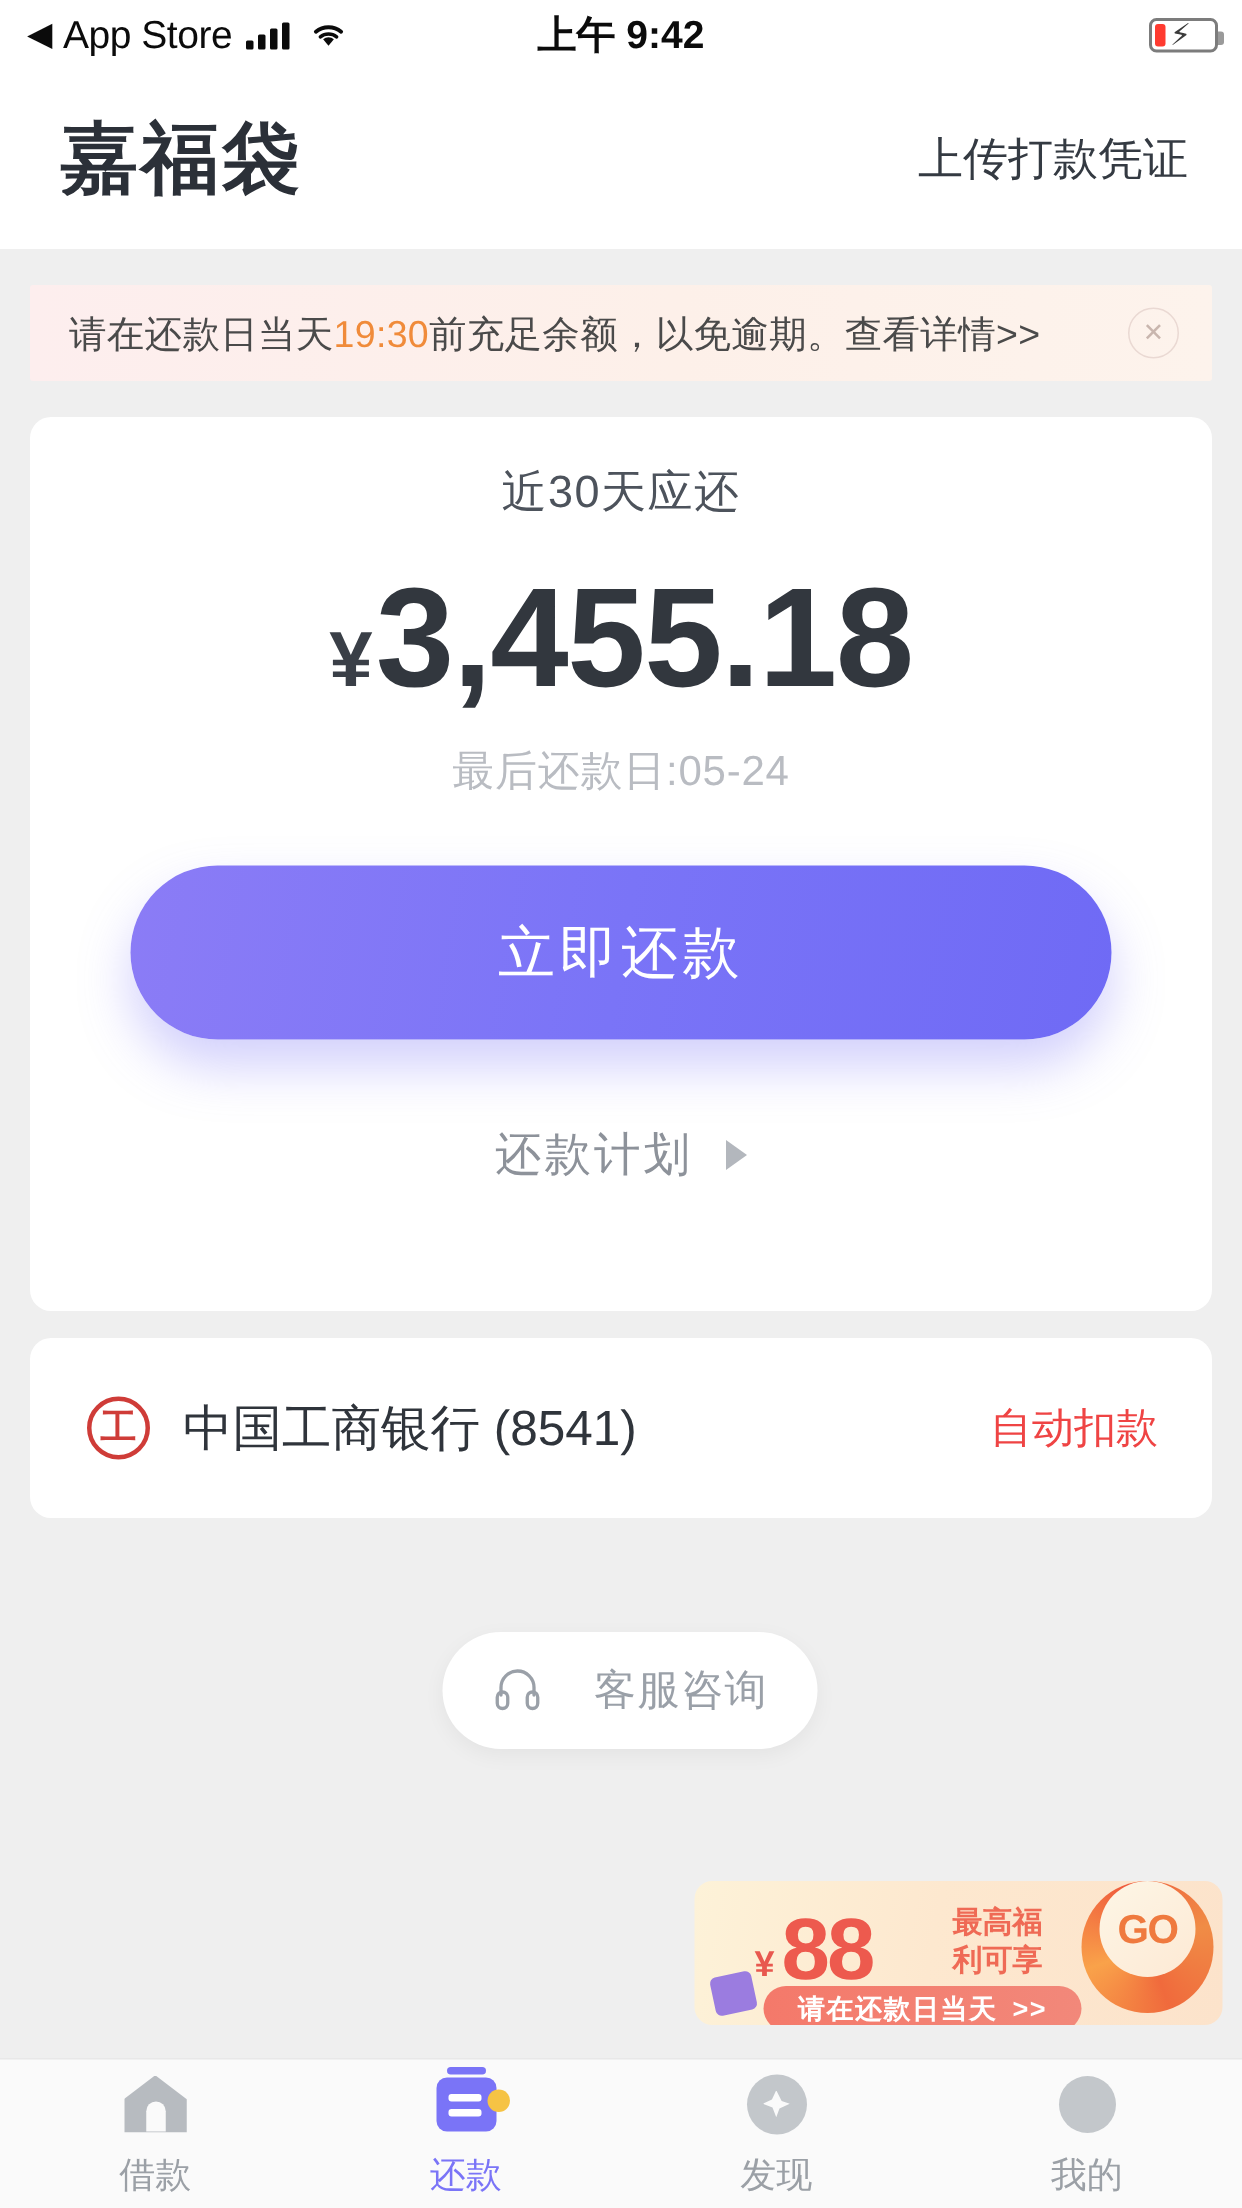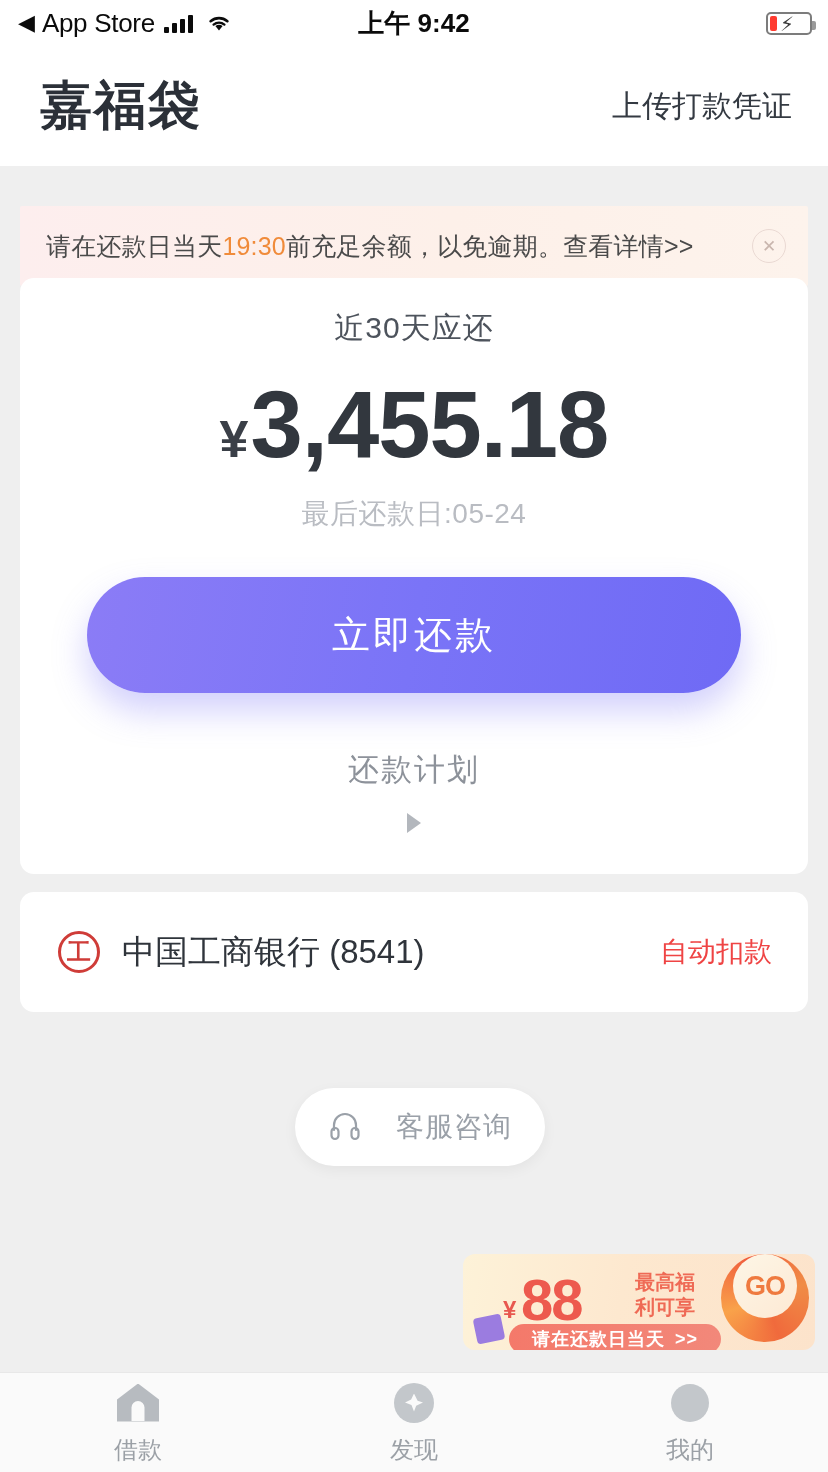--- a/index.html
+++ b/index.html
@@ -47,23 +47,23 @@
   .header {
     position:absolute; top:46px; left:0; width:828px; height:120px;
     background:#ffffff; display:flex; align-items:center; justify-content:space-between;
     padding:0 36px 0 40px;
   }
   .app-title { font-size:52px; font-weight:bold; color:#2b3038; letter-spacing:2px; }
   .header-action { font-size:30px; color:#343a42; }
 
   
   .notice {
-    position:absolute; top:190px; left:20px; width:788px; height:80px;
+    position:absolute; top:190px; left:20px; width:788px; height:64px;
     background:linear-gradient(90deg,#fdeeee 0%, #fdf0e9 55%, #fdf3ec 100%);
-    border-radius:2px; display:flex; align-items:center; padding:0 22px 0 26px;margin-top:16px;
+    border-radius:2px; display:flex; align-items:center; padding:0 22px 0 26px;
   }
   .notice-text { font-size:25px; color:#4a4a4a; flex:1; letter-spacing:0.2px; }
   .notice-text .hl { color:#f08b3a; }
   .notice-text .more { color:#4a4a4a; }
   .notice-close {
     width:34px; height:34px; border-radius:50%; border:1px solid #ead9d3;
     display:flex; align-items:center; justify-content:center;
     font-size:17px; color:#c9b6ae; flex:0 0 auto;
   }
 
@@ -85,21 +85,21 @@
     width:654px; height:116px; border-radius:58px;
     background:linear-gradient(100deg,#8b7cf6 0%, #7a74f7 50%, #6f6af5 100%);
     display:flex; align-items:center; justify-content:center;
     box-shadow:0 18px 34px rgba(122,116,247,0.34);
     border:none; cursor:pointer;
   }
   .pay-btn span { font-size:38px; color:#ffffff; letter-spacing:3px; }
 
   .plan-row {
     display:flex; align-items:center; justify-content:center;
-    margin-top:56px; gap:22px;flex-direction:column;
+    margin-top:56px; gap:22px;
   }
   .plan-text { font-size:31px; color:#8d929a; letter-spacing:2px; }
   .plan-arrow {
     width:0; height:0; border-left:14px solid #b3b7bd;
     border-top:10px solid transparent; border-bottom:10px solid transparent;
   }
 
   
   .bank {
     position:absolute; top:892px; left:20px; width:788px; height:120px;
@@ -300,20 +300,31 @@
     </div>
   </div>
 
   <div class="tabbar">
     <div class="tab">
       <span class="tab-ico">
           <span class="ico-home"></span>
         </span>
       <span class="tab-label">借款</span>
     </div>
+    <div class="tab active">
+      <span class="tab-ico">
+        <span class="ico-repay">
+            <i class="bar"></i>
+            <i class="a1"></i>
+            <i class="a2"></i>
+            <i class="dot"></i>
+          </span>
+      </span>
+      <span class="tab-label">还款</span>
+    </div>
     <div class="tab">
       <span class="tab-ico">
           <span class="ico-compass"></span>
         </span>
       <span class="tab-label">发现</span>
     </div>
     <div class="tab">
       <span class="tab-ico">
           <span class="ico-me"></span>
         </span>

